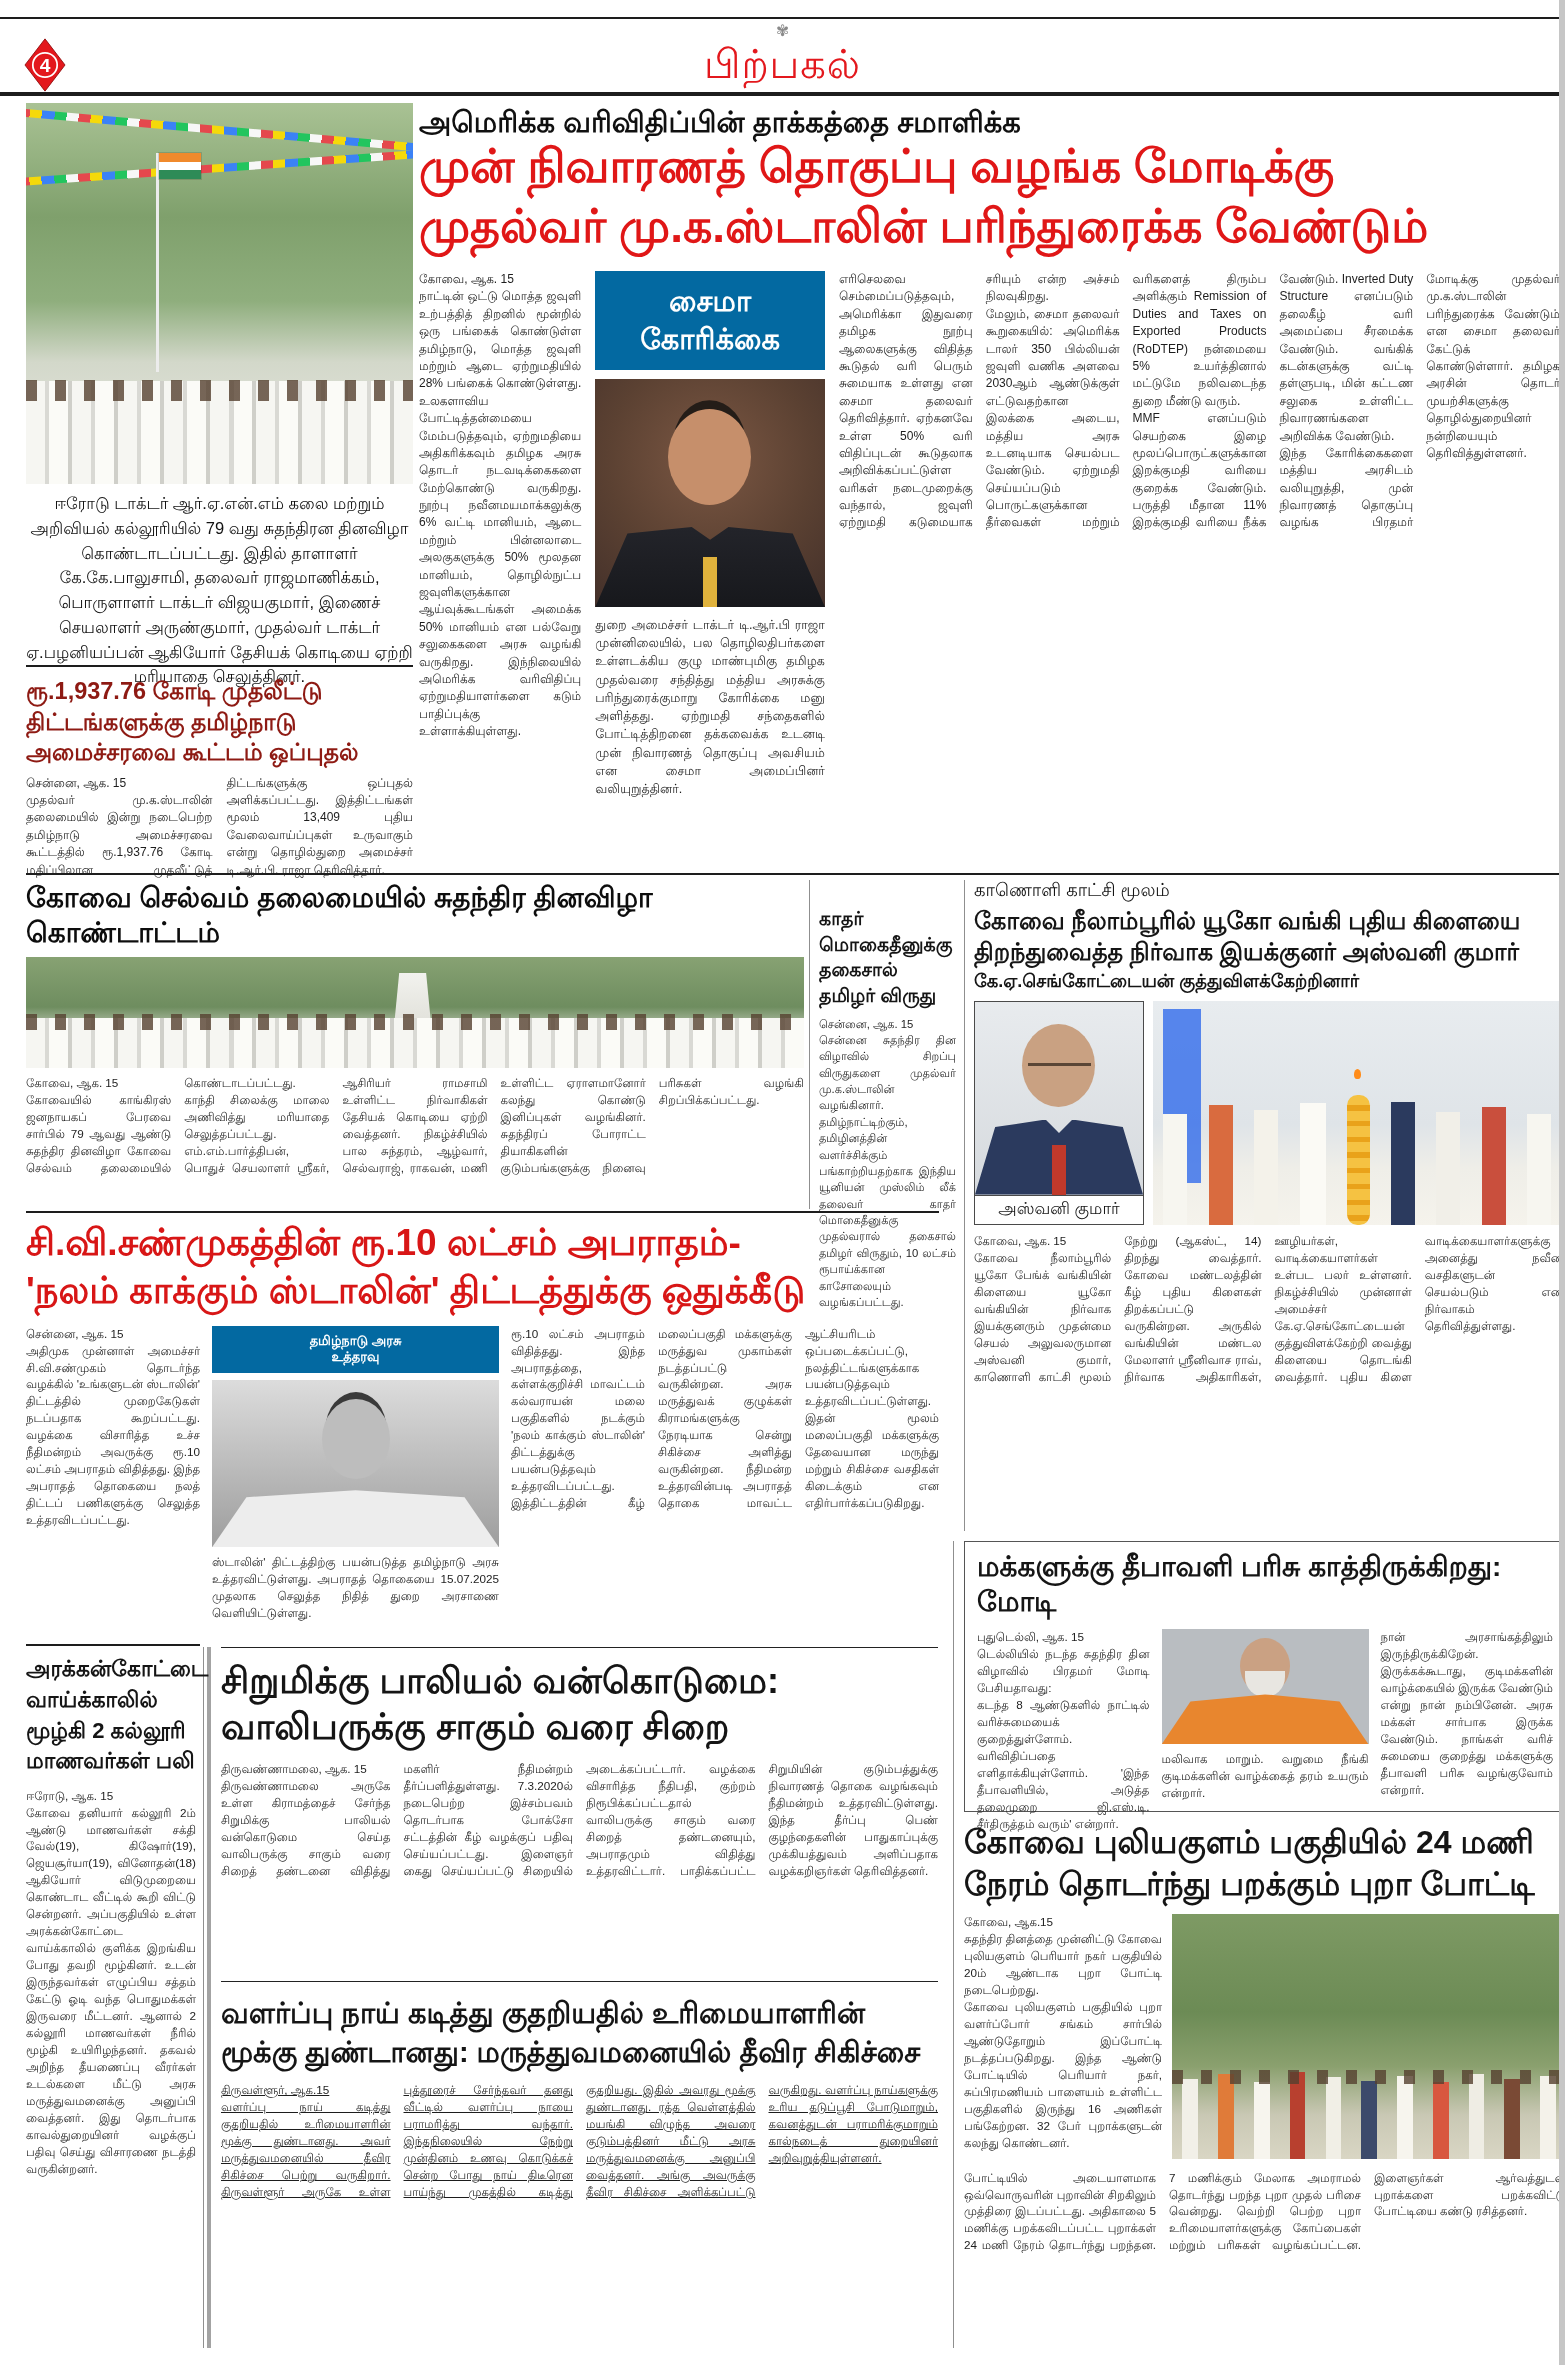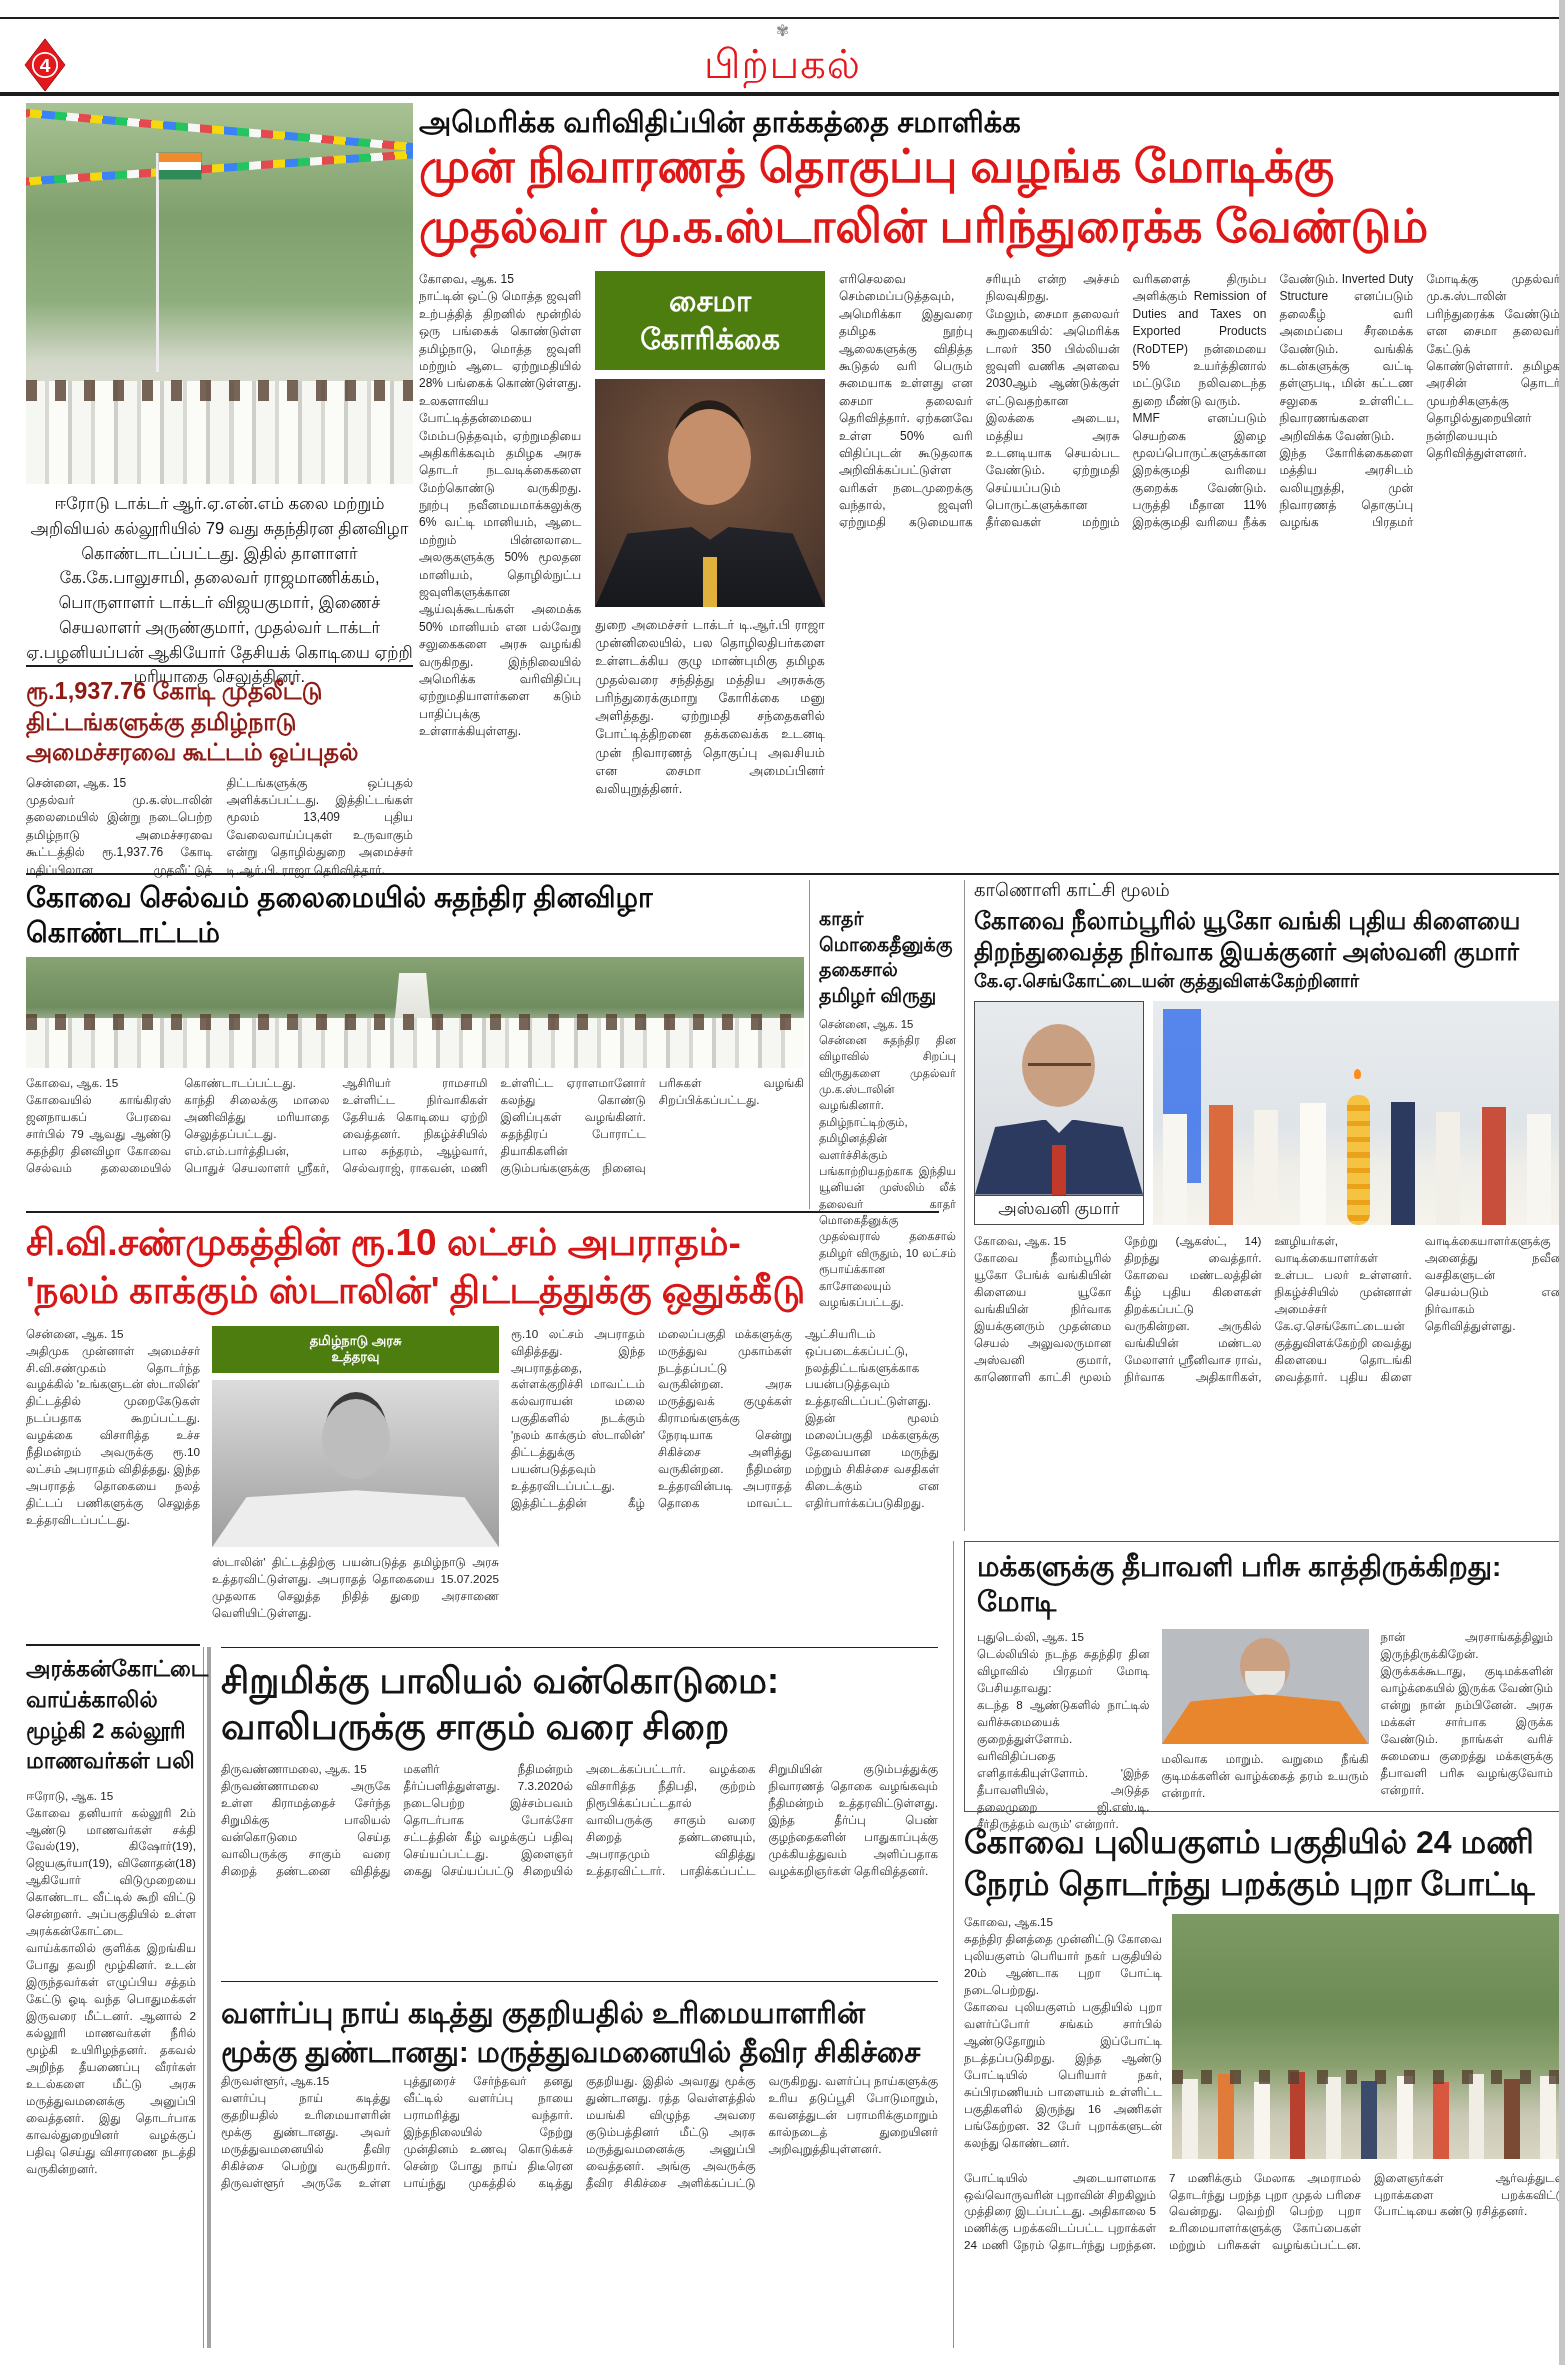--- a/index.html
+++ b/index.html
@@ -15,21 +15,21 @@
   .slant{width:1.7px;height:45px;background:#2a2a2a;transform:rotate(20deg);margin-right:14px;}
   .endbar{width:8.7px;height:45px;background:#141414;margin-left:12px;}
   .dateline-top{font-size:20px;color:#111;}
   
   .body-text{font-size:11.7px;line-height:1.45;text-align:justify;white-space:pre-line;color:#1d1d1d;}
   .caption{font-size:16.5px;line-height:1.5;text-align:center;color:#111;}
   .kicker{font-size:29px;font-weight:600;color:#101010;}
   .lead-hl{font-size:46px;font-weight:bold;color:#e01717;line-height:1.3;}
   .sub-hl-maroon{font-size:23.5px;font-weight:bold;color:#8e1a13;line-height:1.3;}
   .hl-black-lg{font-size:28px;font-weight:bold;color:#0d0d0d;line-height:1.25;}
-  .blackbox{background:#4d7c0f;color:#fff;text-align:center;font-weight:bold;line-height:1.3;}
+  .blackbox{background:#0369a1;color:#fff;text-align:center;font-weight:bold;line-height:1.3;}
   .cols{column-gap:13px;}
   .photo{position:relative;overflow:hidden;background:#c9c9c9;}
   .ph-cap{border:0.9px solid #4a4a4a;border-top:none;text-align:center;font-size:16.5px;padding:3.5px 1.7px;}
   
   .flag-bg{position:absolute;inset:0;background:linear-gradient(180deg,#a9c294 0%,#7fa06c 30%,#8fae7d 52%,#d3d8ca 68%,#ecece7 100%);}
   .bunting{position:absolute;height:7.8px;background:repeating-linear-gradient(90deg,#e5484d 0 12px,#f5d90a 12px 24px,#3b82f6 24px 37px,#22c55e 37px 49px,#f7f7f7 49px 61px);}
   .pole{position:absolute;width:2.6px;background:#ececec;}
   .tricolor{position:absolute;width:42px;height:26px;background:linear-gradient(180deg,#f08a2c 0 33%,#ffffff 33% 66%,#2e8b57 66% 100%);box-shadow:0 0 0 0.9px rgba(0,0,0,.15);}
   .crowd{position:absolute;left:0;right:0;bottom:0;background:repeating-linear-gradient(90deg,#f6f6f2 0 19px,#d9d9d4 19px 23.5px,#fbfbf7 23.5px 42px,#cfcfc9 42px 46px);}
   .heads{position:absolute;left:0;right:0;background:repeating-linear-gradient(90deg,#55402f 0 11.3px,rgba(0,0,0,0) 11.3px 29px);opacity:.8;}
@@ -211,21 +211,21 @@
     </div>
     <div class="body-text cols" style="margin-top:10.4px;height:202px;column-count:4;">திருவண்ணாமலை, ஆக. 15
 திருவண்ணாமலை அருகே உள்ள கிராமத்தைச் சேர்ந்த சிறுமிக்கு பாலியல் வன்கொடுமை செய்த வாலிபருக்கு சாகும் வரை சிறைத் தண்டனை விதித்து மகளிர் நீதிமன்றம் தீர்ப்பளித்துள்ளது. 7.3.2020ல் நடைபெற்ற இச்சம்பவம் தொடர்பாக போக்சோ சட்டத்தின் கீழ் வழக்குப் பதிவு செய்யப்பட்டது. இளைஞர் கைது செய்யப்பட்டு சிறையில் அடைக்கப்பட்டார். வழக்கை விசாரித்த நீதிபதி, குற்றம் நிரூபிக்கப்பட்டதால் வாலிபருக்கு சாகும் வரை சிறைத் தண்டனையும், அபராதமும் விதித்து உத்தரவிட்டார். பாதிக்கப்பட்ட சிறுமியின் குடும்பத்துக்கு நிவாரணத் தொகை வழங்கவும் நீதிமன்றம் உத்தரவிட்டுள்ளது. இந்த தீர்ப்பு பெண் குழந்தைகளின் பாதுகாப்புக்கு முக்கியத்துவம் அளிப்பதாக வழக்கறிஞர்கள் தெரிவித்தனர்.</div>
   </div>
 
   <div class="abs" style="left:221px;top:1981px;width:717px;border-top:1.7px solid #222;padding-top:12px;">
     <div style="font-size:29px;font-weight:bold;line-height:1.35;">
       <div>வளர்ப்பு நாய் கடித்து குதறியதில் உரிமையாளரின்</div>
       <div>மூக்கு துண்டானது: மருத்துவமனையில் தீவிர சிகிச்சை</div>
     </div>
-    <div class="body-text cols" style="margin-top:1px;height:237px;column-count:4;">திருவள்ளூர், ஆக.15
+    <div class="body-text cols" style="margin-top:10px;height:237px;column-count:4;text-decoration:underline;">திருவள்ளூர், ஆக.15
 வளர்ப்பு நாய் கடித்து குதறியதில் உரிமையாளரின் மூக்கு துண்டானது. அவர் மருத்துவமனையில் தீவிர சிகிச்சை பெற்று வருகிறார். திருவள்ளூர் அருகே உள்ள புத்தூரைச் சேர்ந்தவர் தனது வீட்டில் வளர்ப்பு நாயை பராமரித்து வந்தார். இந்தநிலையில் நேற்று முன்தினம் உணவு கொடுக்கச் சென்ற போது நாய் திடீரென பாய்ந்து முகத்தில் கடித்து குதறியது. இதில் அவரது மூக்கு துண்டானது. ரத்த வெள்ளத்தில் மயங்கி விழுந்த அவரை குடும்பத்தினர் மீட்டு அரசு மருத்துவமனைக்கு அனுப்பி வைத்தனர். அங்கு அவருக்கு தீவிர சிகிச்சை அளிக்கப்பட்டு வருகிறது. வளர்ப்பு நாய்களுக்கு உரிய தடுப்பூசி போடுமாறும், கவனத்துடன் பராமரிக்குமாறும் கால்நடைத் துறையினர் அறிவுறுத்தியுள்ளனர்.</div>
   </div>
 
   <div class="abs rule-thin" style="left:953px;top:1541px;width:0.9px;height:807px;"></div>
 
   <div class="abs" style="left:964px;top:1541px;width:602px;height:271px;border:1.3px solid #555;padding:8.7px 12px;box-sizing:border-box;">
     <div style="font-size:28px;font-weight:bold;">மக்களுக்கு தீபாவளி பரிசு காத்திருக்கிறது: மோடி</div>
     <div style="display:flex;gap:12px;margin-top:8.7px;">
       <div class="body-text" style="flex:1;">புதுடெல்லி, ஆக. 15
 டெல்லியில் நடந்த சுதந்திர தின விழாவில் பிரதமர் மோடி பேசியதாவது:

